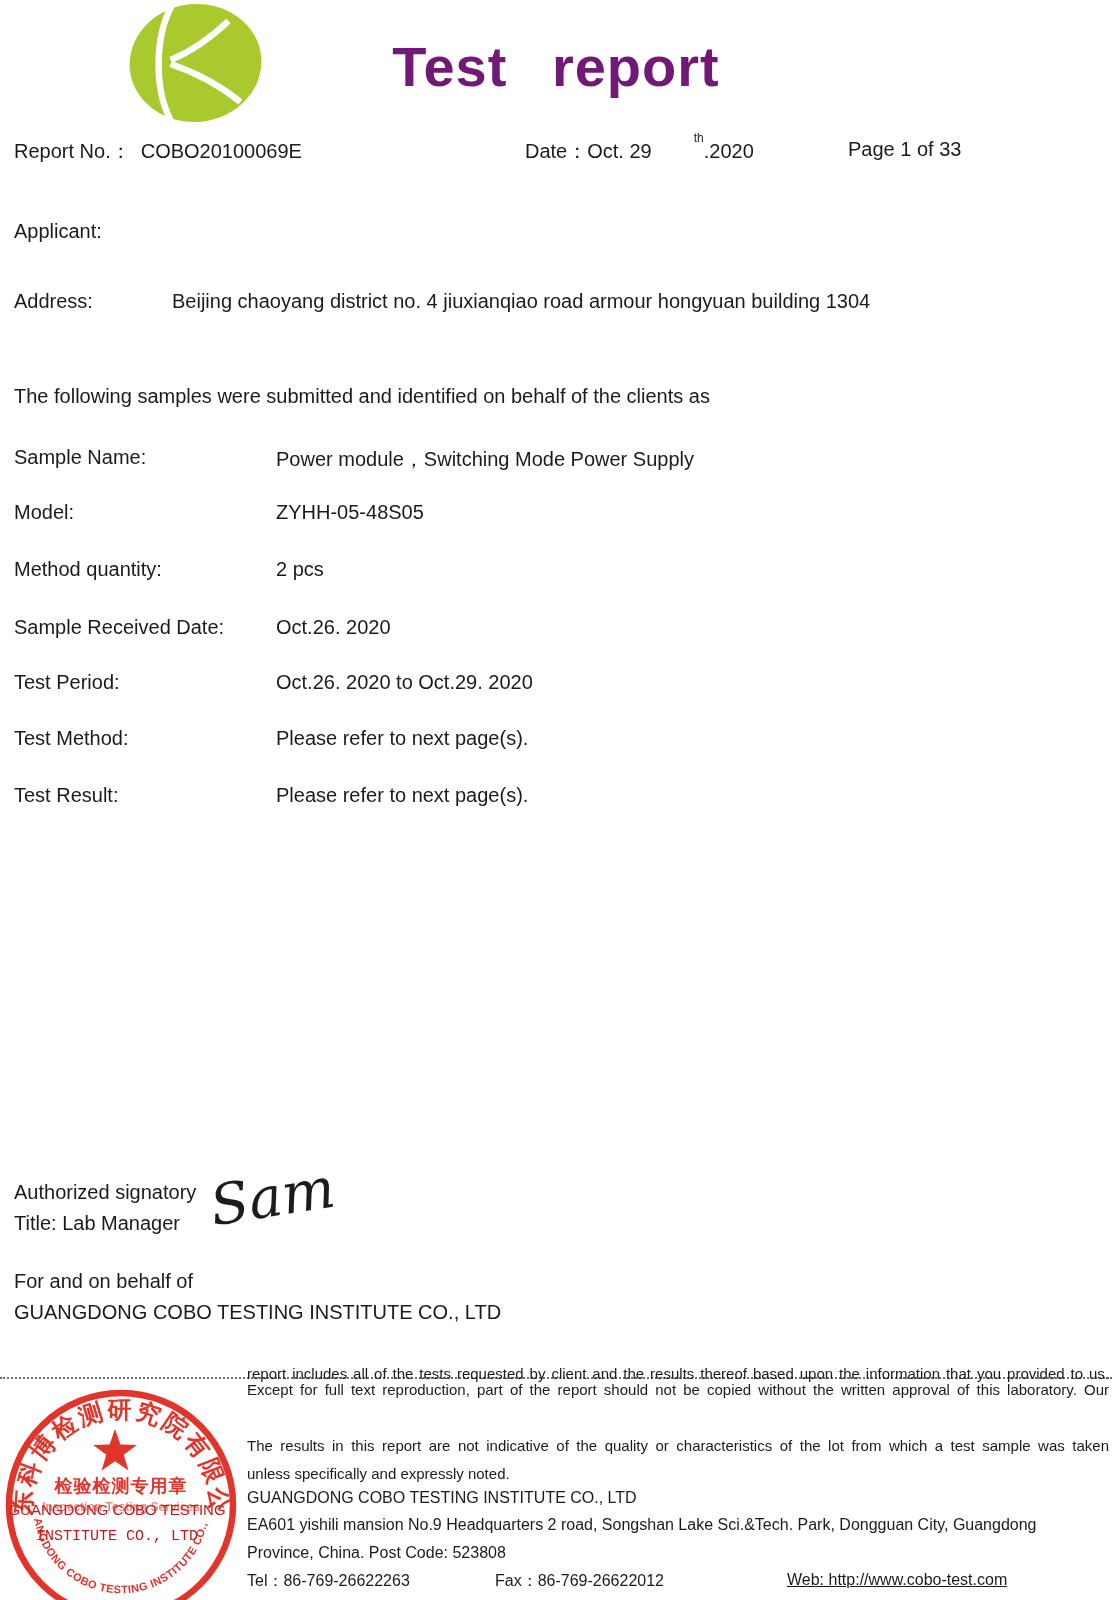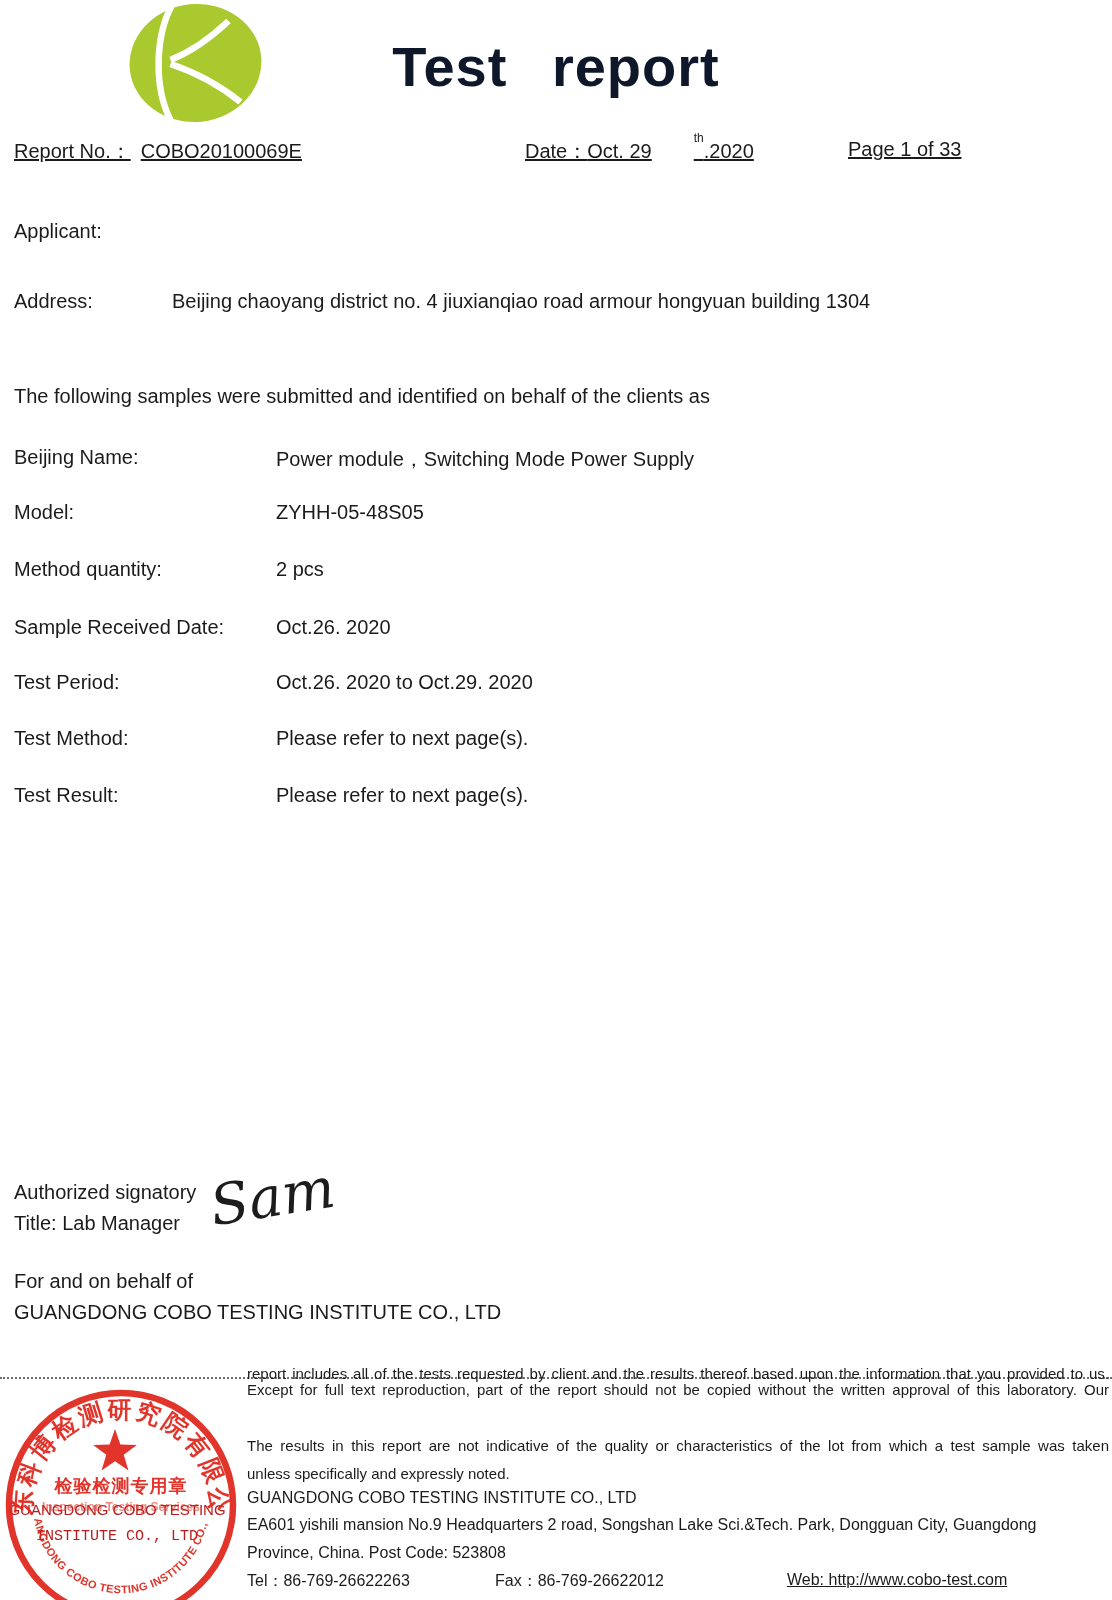--- a/index.html
+++ b/index.html
@@ -7,23 +7,23 @@
   .page {
     position:relative; width:1112px; height:1600px; margin:0 auto;
     background:#ffffff; overflow:hidden;
     font-family:"Liberation Sans", sans-serif; color:#1b1b1b;
   }
   
   .logo { position:absolute; left:128px; top:2px; width:135px; height:122px; }
   .title {
     position:absolute; left:0; top:34px; width:1112px; text-align:center;
     font-size:56px; font-weight:bold; letter-spacing:1px; word-spacing:28px;
-    color:#0f172a;
+    color:#701a75;
   }
-  .meta { position:absolute; top:138px; font-size:20px; white-space:nowrap;text-decoration:underline; }
+  .meta { position:absolute; top:138px; font-size:20px; white-space:nowrap; }
   .m-no   { left:14px; }
   .m-date { left:525px; }
   .m-page { left:848px; }
   .gapL { margin-left:10px; }
   .sup { font-size:12px; position:relative; top:-8px;padding-left:42px; }
   
   .lab  { position:absolute; left:14px;  font-size:20px; white-space:nowrap; }
   .valA { position:absolute; left:172px; font-size:20px; white-space:nowrap; }
   .valB { position:absolute; left:276px; font-size:20px; white-space:nowrap; }
   .intro { position:absolute; left:14px; top:385px; font-size:20px; white-space:nowrap; }
@@ -70,21 +70,21 @@
   <span class="meta m-no"><span>Report No.：</span><span class="gapL">COBO20100069E</span></span>
   <span class="meta m-date"><span>Date：</span><span>Oct. 29</span><sup class="sup">th</sup><span>.2020</span></span>
   <span class="meta m-page">Page 1 of 33</span>
 
   <span class="lab" style="top:220px">Applicant:</span>
   <span class="lab" style="top:290px">Address:</span>
   <span class="valA" style="top:290px">Beijing chaoyang district no. 4 jiuxianqiao road armour hongyuan building 1304</span>
 
   <div class="intro">The following samples were submitted and identified on behalf of the clients as</div>
 
-  <span class="lab" style="top:446px">Beijing Name:</span>
+  <span class="lab" style="top:446px">Sample Name:</span>
   <span class="valB" style="top:446px">Power module，Switching Mode Power Supply</span>
   <span class="lab" style="top:501px">Model:</span>
   <span class="valB" style="top:501px">ZYHH-05-48S05</span>
   <span class="lab" style="top:558px">Method quantity:</span>
   <span class="valB" style="top:558px">2 pcs</span>
   <span class="lab" style="top:616px">Sample Received Date:</span>
   <span class="valB" style="top:616px">Oct.26. 2020</span>
   <span class="lab" style="top:671px">Test Period:</span>
   <span class="valB" style="top:671px">Oct.26. 2020 to Oct.29. 2020</span>
   <span class="lab" style="top:727px">Test Method:</span>

